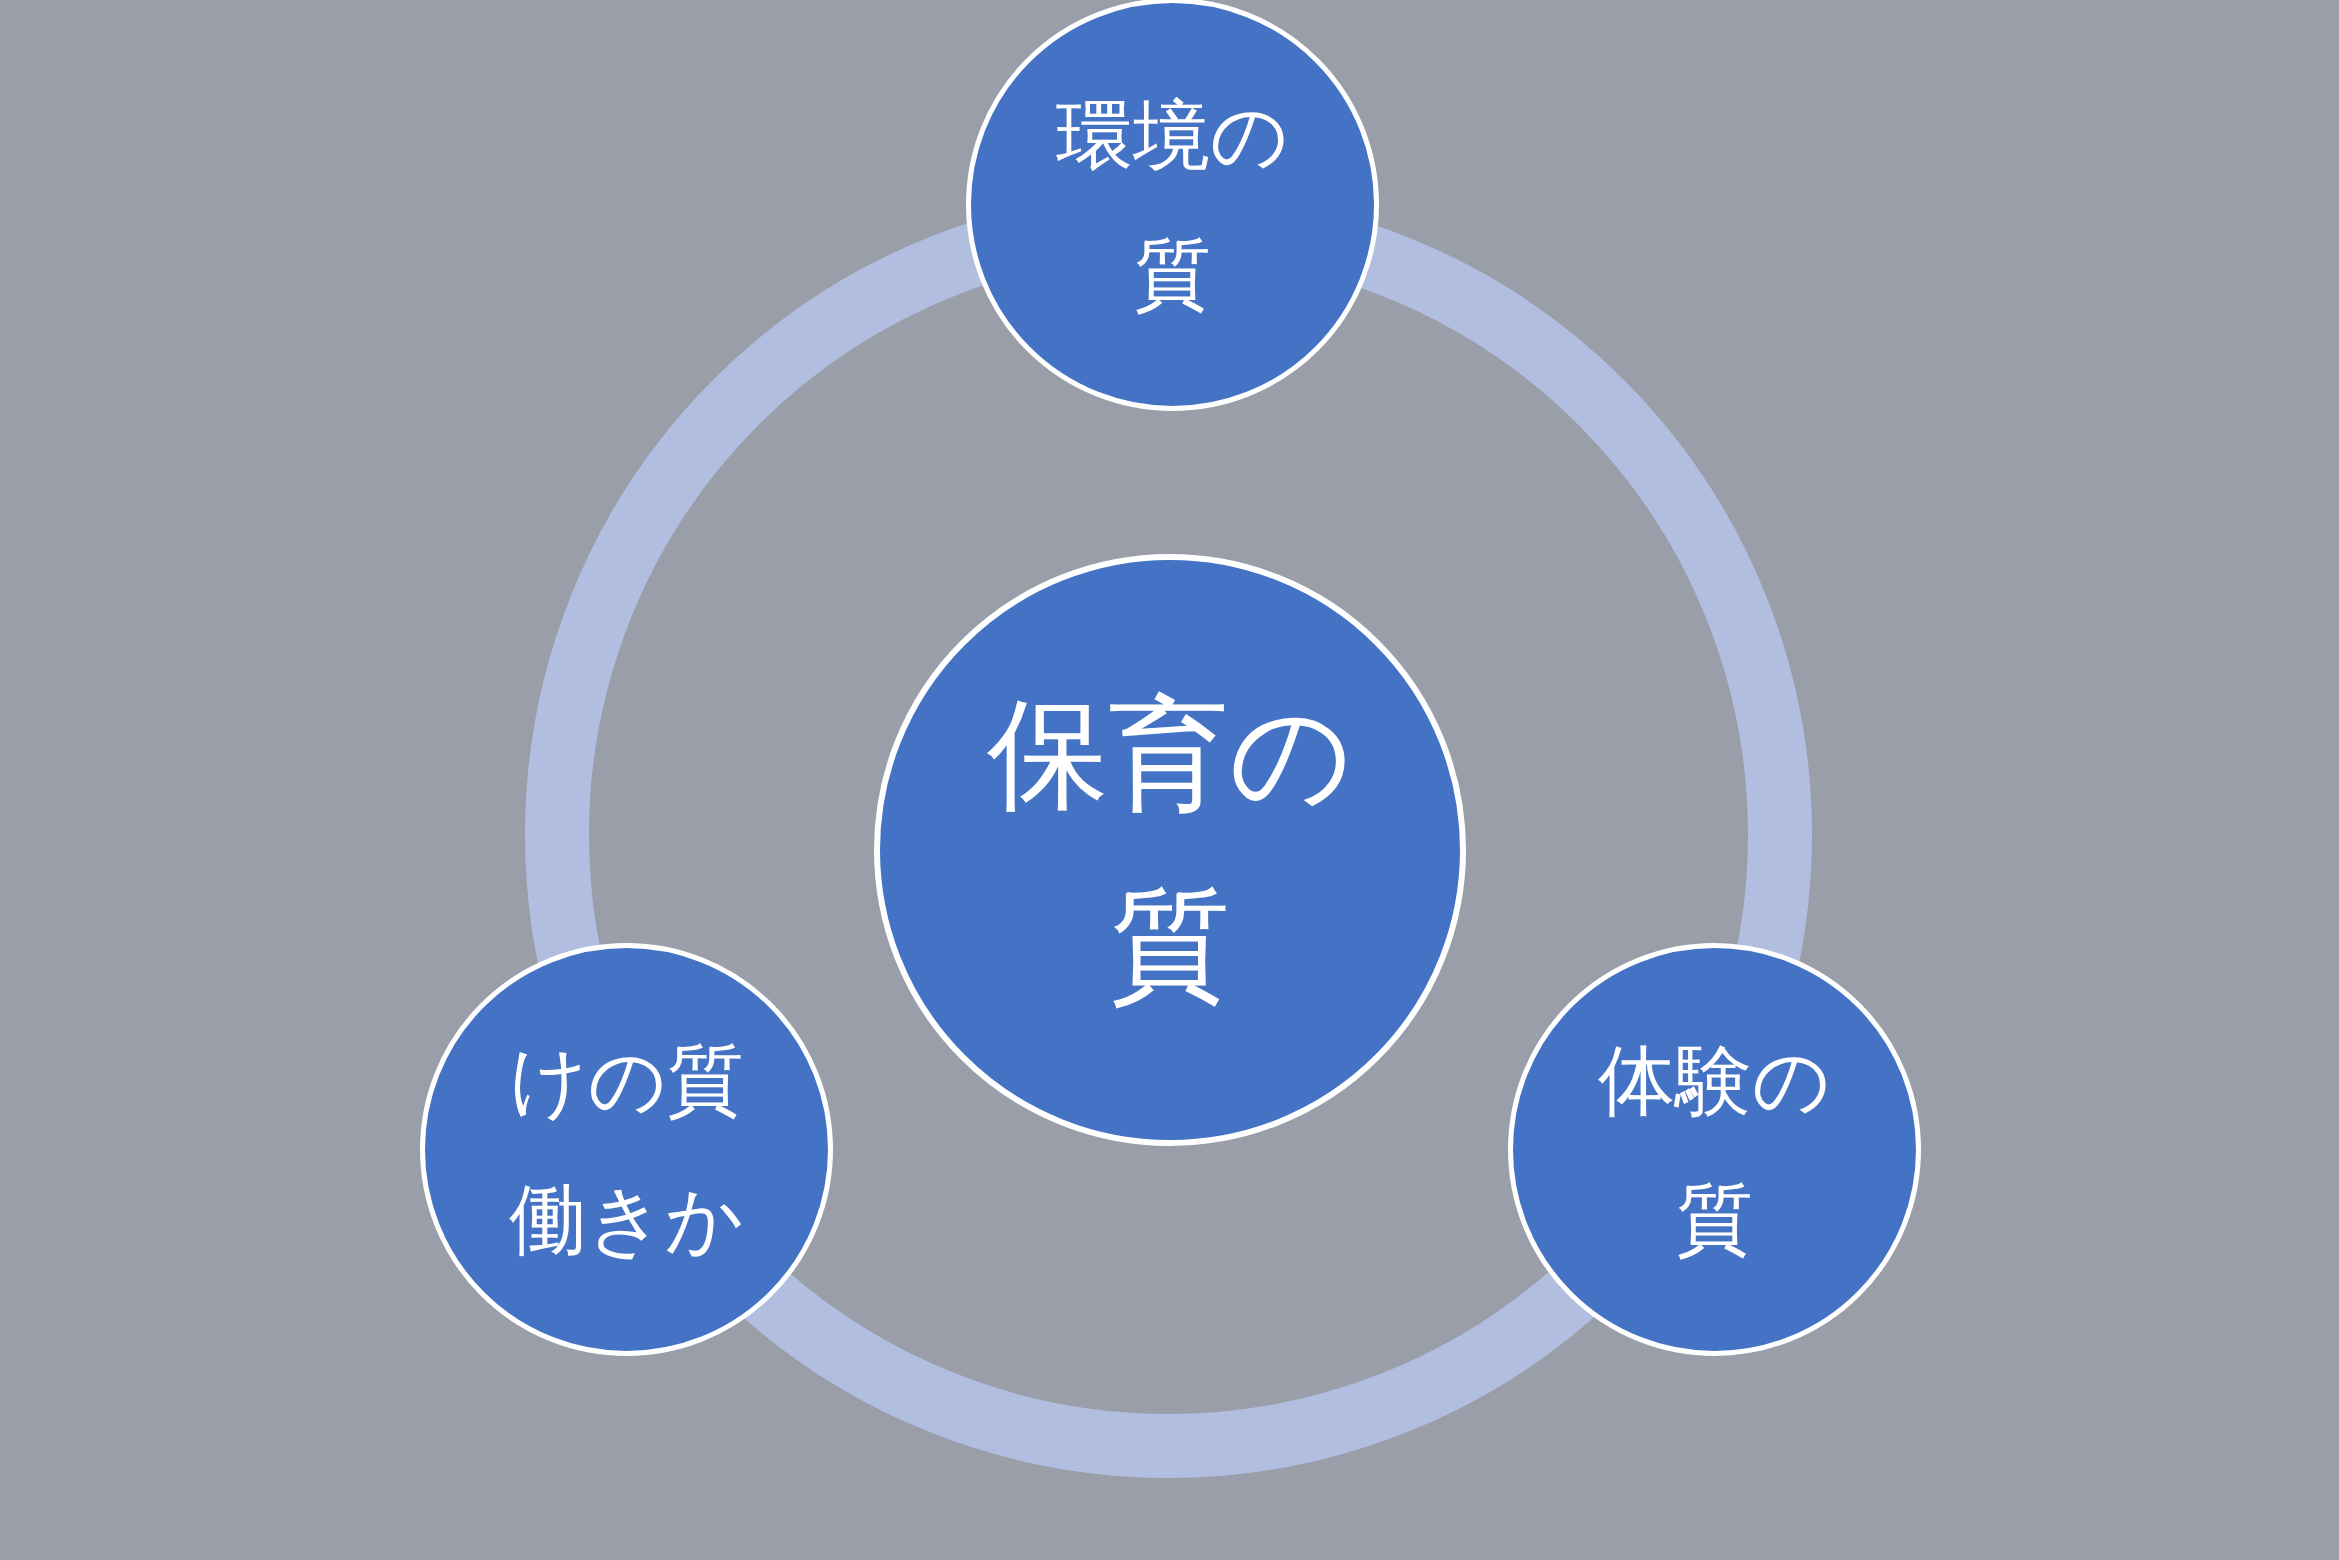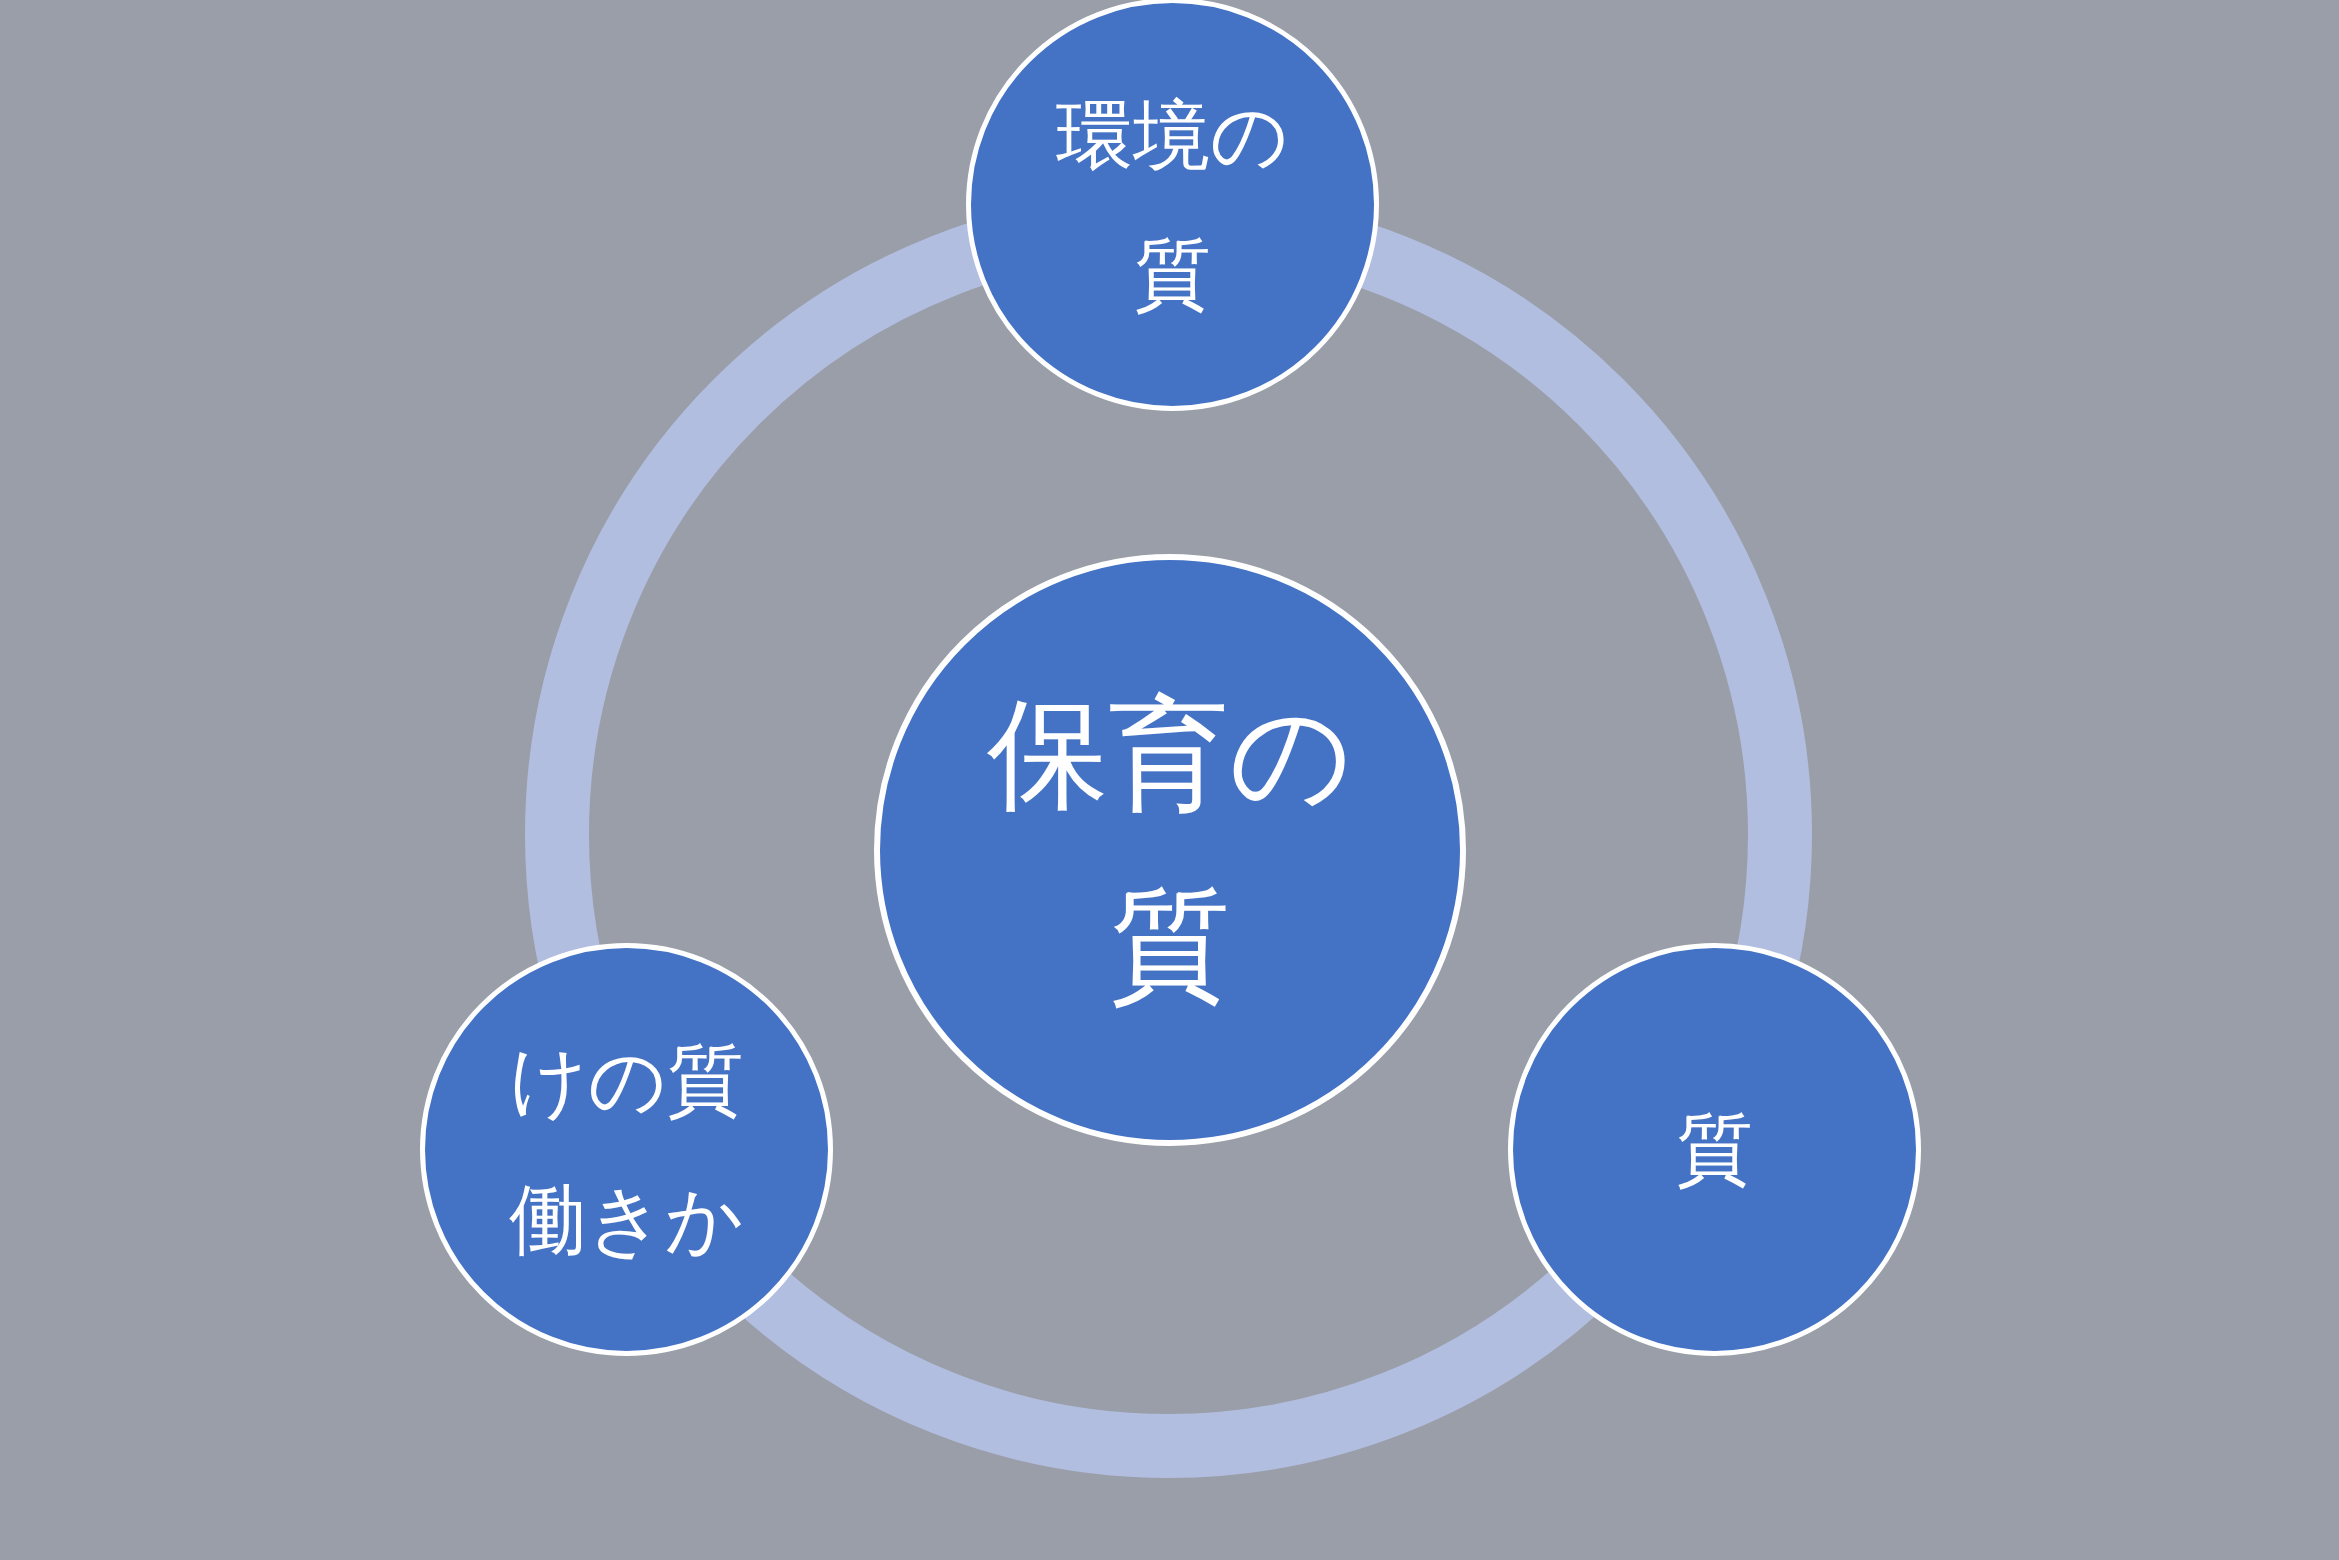--- a/index.html
+++ b/index.html
@@ -81,20 +81,21 @@
     <span class="node-line">環境の</span>
     <span class="node-line">質</span>
   </div>
 
   <div class="node satellite node-bl">
     <span class="node-line">けの質</span>
     <span class="node-line">働きか</span>
   </div>
 
   <div class="node satellite node-br">
+    <span class="node-line">体験の</span>
     <span class="node-line">質</span>
   </div>
 
   <div class="node center-node">
     <span class="node-line">保育の</span>
     <span class="node-line">質</span>
   </div>
 
 </div>
 

